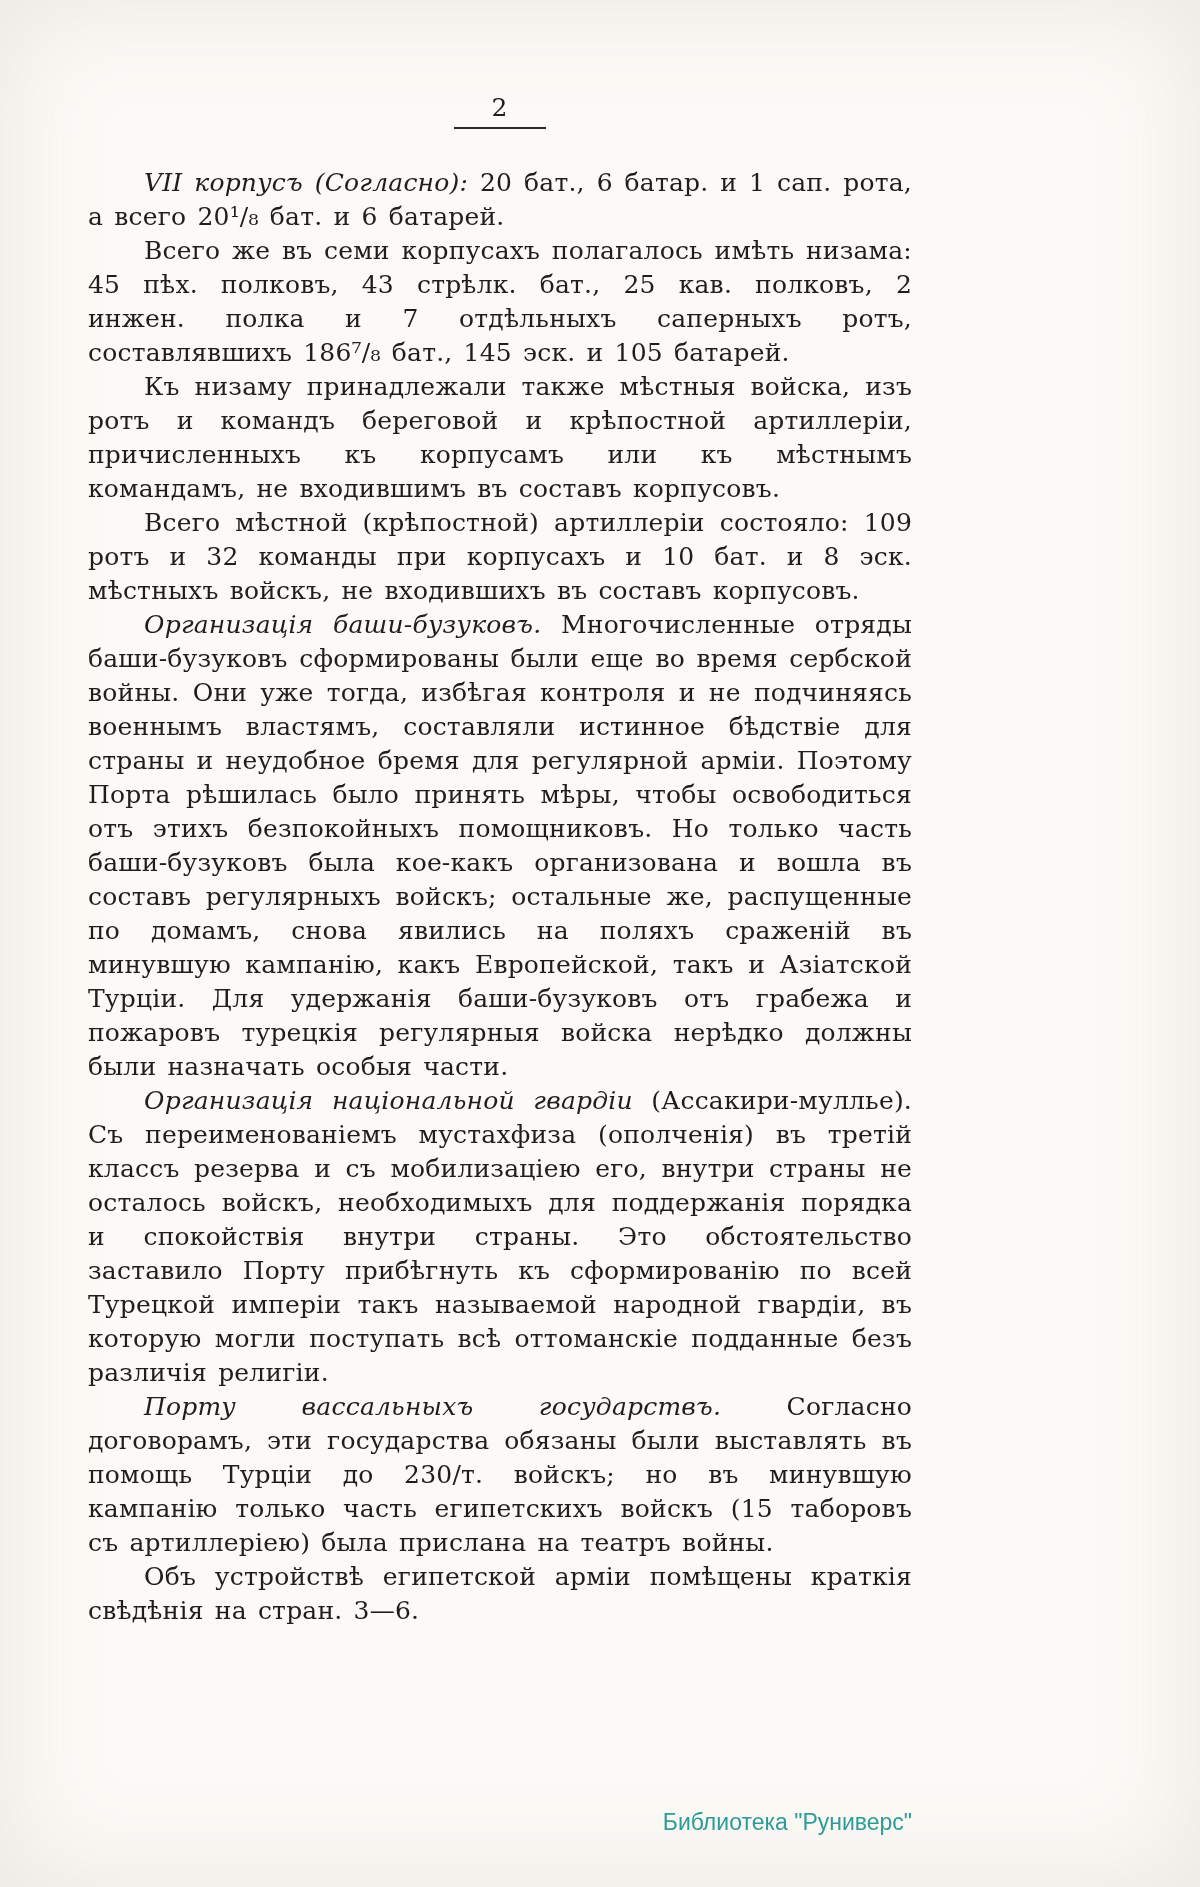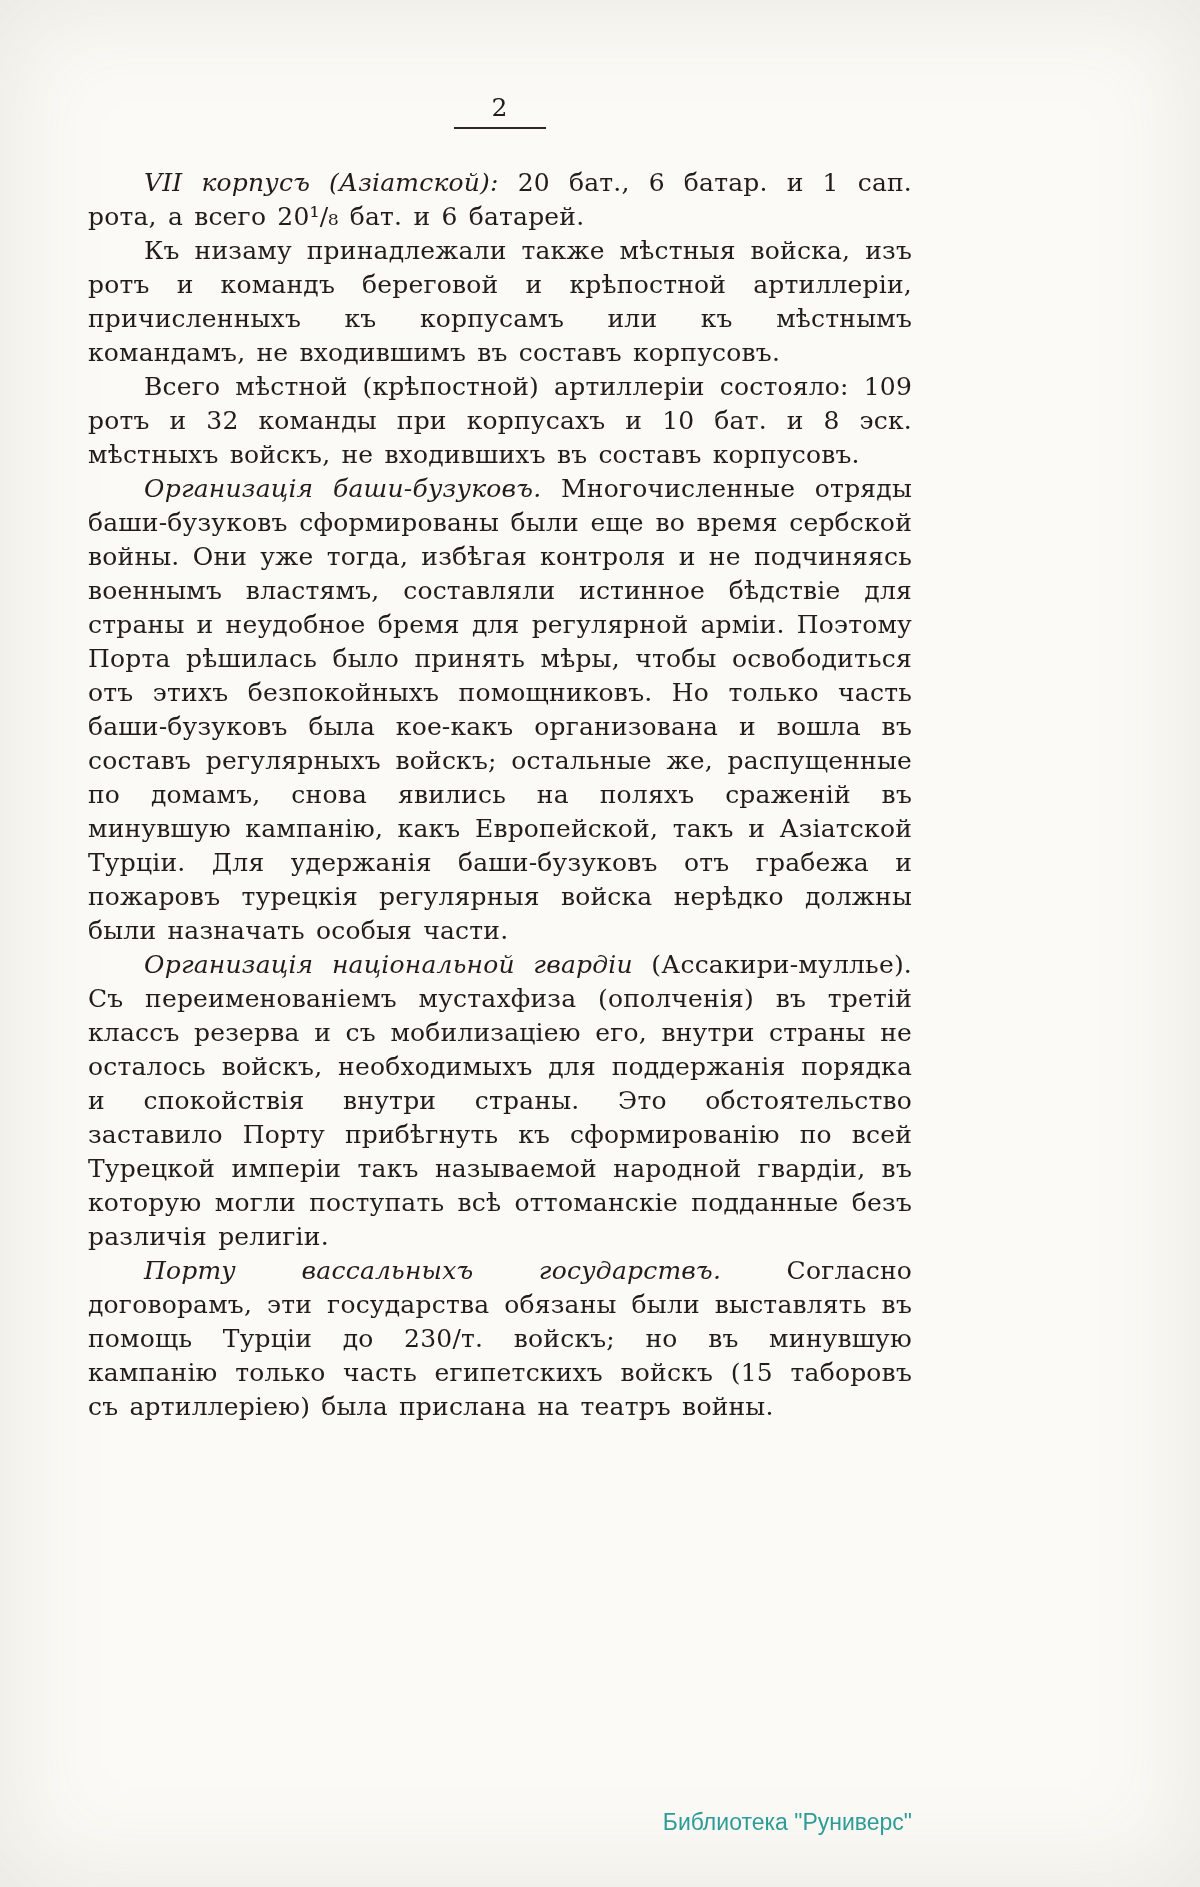--- a/index.html
+++ b/index.html
@@ -71,31 +71,33 @@
 
 <div class="page">
 
   <div class="page-header">
     <span class="page-number">2</span>
     <div class="page-rule"></div>
   </div>
 
   <div class="text-block">
 
-    <p class="para"><span class="lead">VII корпусъ (Азіатской):</span><span> 20 бат., 6 батар. и 1 сап. рота, а всего 20¹/₈ бат. и 6 батарей.</span></p>
+    <p class="para"><span class="lead">VII корпусъ (Согласно):</span><span> 20 бат., 6 батар. и 1 сап. рота, а всего 20¹/₈ бат. и 6 батарей.</span></p>
 
+    <p class="para"><span class="lead"></span><span>Всего же въ семи корпусахъ полагалось имѣть низама: 45 пѣх. полковъ, 43 стрѣлк. бат., 25 кав. полковъ, 2 инжен. полка и 7 отдѣльныхъ саперныхъ ротъ, составлявшихъ 186⁷/₈ бат., 145 эск. и 105 батарей.</span></p>
 
     <p class="para"><span class="lead"></span><span>Къ низаму принадлежали также мѣстныя войска, изъ ротъ и командъ береговой и крѣпостной артиллеріи, причисленныхъ къ корпусамъ или къ мѣстнымъ командамъ, не входившимъ въ составъ корпусовъ.</span></p>
 
     <p class="para"><span class="lead"></span><span>Всего мѣстной (крѣпостной) артиллеріи состояло: 109 ротъ и 32 команды при корпусахъ и 10 бат. и 8 эск. мѣстныхъ войскъ, не входившихъ въ составъ корпусовъ.</span></p>
 
     <p class="para"><span class="lead">Организація баши-бузуковъ.</span><span> Многочисленные отряды баши-бузуковъ сформированы были еще во время сербской войны. Они уже тогда, избѣгая контроля и не подчиняясь военнымъ властямъ, составляли истинное бѣдствіе для страны и неудобное бремя для регулярной арміи. Поэтому Порта рѣшилась было принять мѣры, чтобы освободиться отъ этихъ безпокойныхъ помощниковъ. Но только часть баши-бузуковъ была кое-какъ организована и вошла въ составъ регулярныхъ войскъ; остальные же, распущенные по домамъ, снова явились на поляхъ сраженій въ минувшую кампанію, какъ Европейской, такъ и Азіатской Турціи. Для удержанія баши-бузуковъ отъ грабежа и пожаровъ турецкія регулярныя войска нерѣдко должны были назначать особыя части.</span></p>
 
     <p class="para"><span class="lead">Организація національной гвардіи</span><span> (Ассакири-мулльe). Съ переименованіемъ мустахфиза (ополченія) въ третій классъ резерва и съ мобилизаціею его, внутри страны не осталось войскъ, необходимыхъ для поддержанія порядка и спокойствія внутри страны. Это обстоятельство заставило Порту прибѣгнуть къ сформированію по всей Турецкой имперіи такъ называемой народной гвардіи, въ которую могли поступать всѣ оттоманскіе подданные безъ различія религіи.</span></p>
 
     <p class="para"><span class="lead">Порту вассальныхъ государствъ.</span><span> Согласно договорамъ, эти государства обязаны были выставлять въ помощь Турціи до 230/т. войскъ; но въ минувшую кампанію только часть египетскихъ войскъ (15 таборовъ съ артиллеріею) была прислана на театръ войны.</span></p>
 
+    <p class="para"><span class="lead"></span><span>Объ устройствѣ египетской арміи помѣщены краткія свѣдѣнія на стран. 3—6.</span></p>
 
   </div>
 
   <div class="watermark">Библиотека "Руниверс"</div>
 
 </div>
 
 </body></html>

